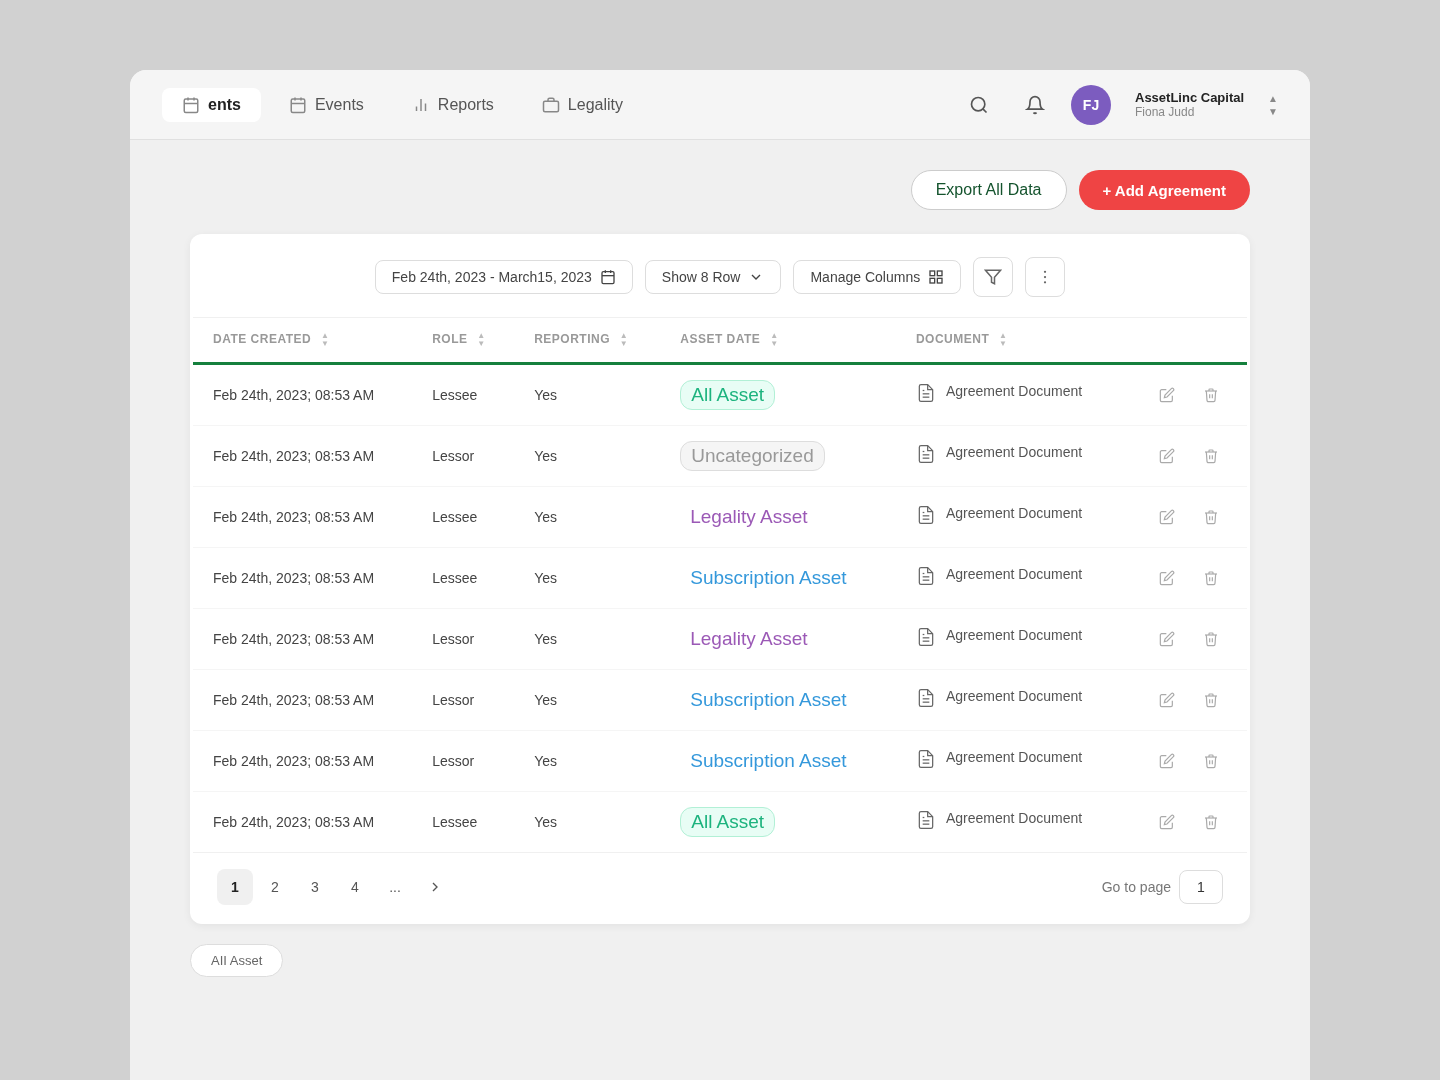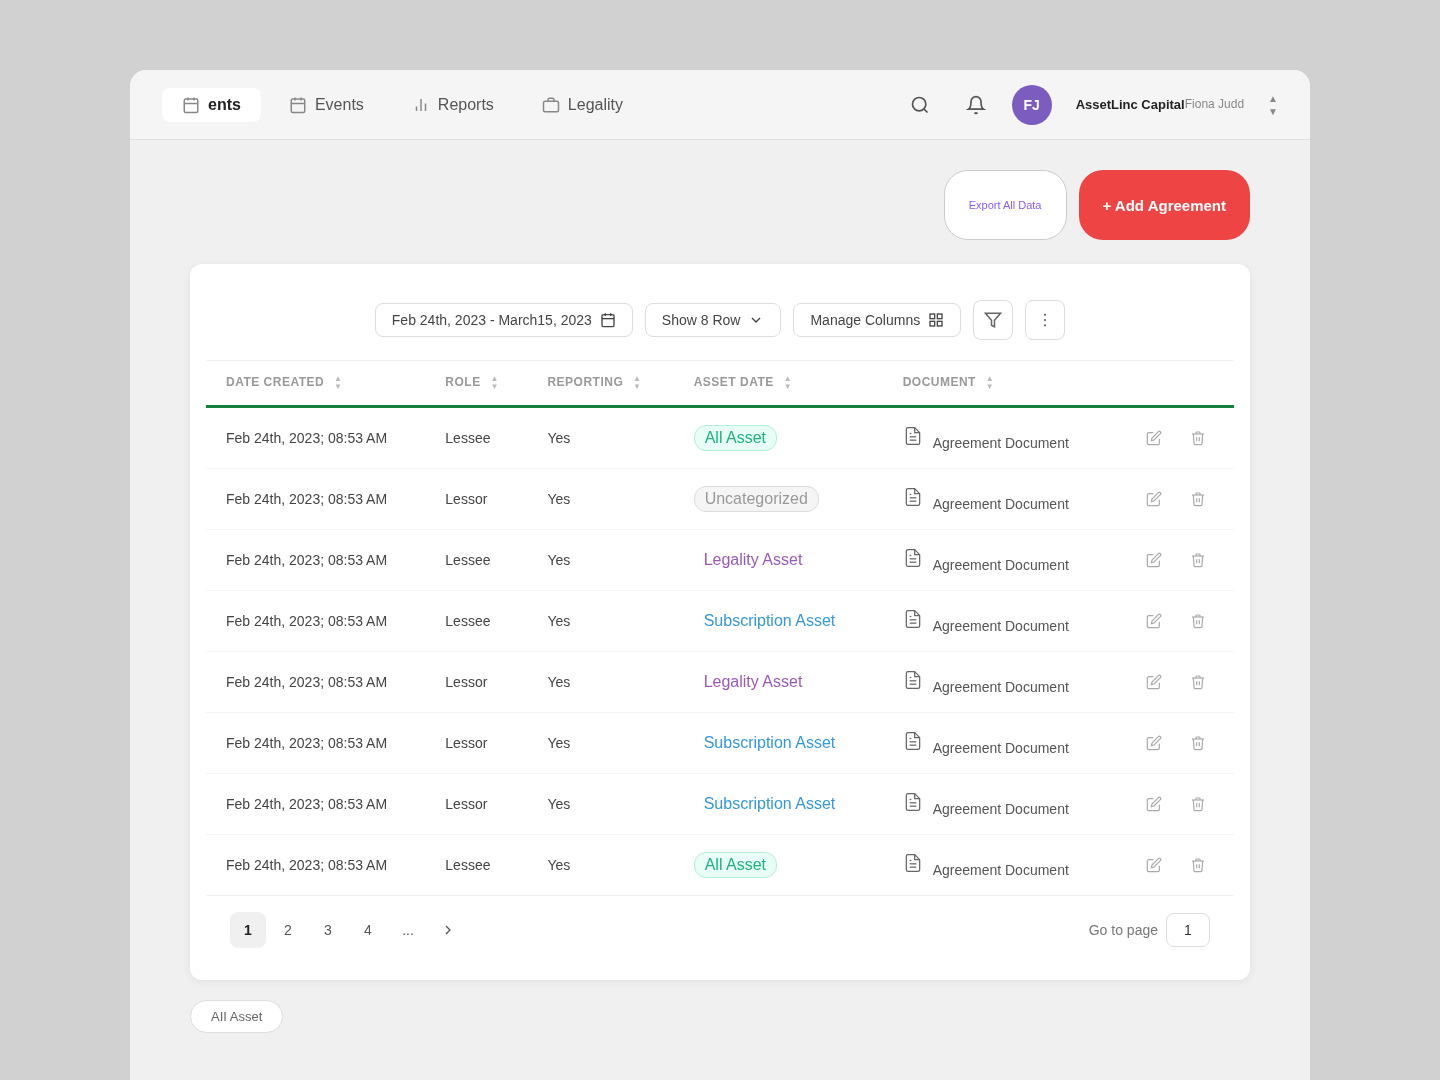--- a/index.html
+++ b/index.html
@@ -74,21 +74,21 @@
       background: #7c5cbf;
       display: flex;
       align-items: center;
       justify-content: center;
       color: white;
       font-size: 14px;
       font-weight: 600;
     }
     .user-info {
       display: flex;
-      flex-direction: row;
+      flex-direction: column;
       margin-left: 8px;
     }
     .user-company {
       font-size: 13px;
       font-weight: 700;
       color: #222;
     }
     .user-name {
       font-size: 12px;
       color: #888;
@@ -106,44 +106,44 @@
       padding: 30px 60px;
     }
     
     .action-bar {
       display: flex;
       justify-content: flex-end;
       gap: 12px;
       margin-bottom: 24px;
     }
     .btn-export {
-      padding: 28px 24px;
+      padding: 10px 24px;
       border: 1.5px solid #ccc;
       border-radius: 24px;
       background: white;
-      font-size: 11px;
+      font-size: 16px;
       font-weight: 500;
       cursor: pointer;
-      color: #8b5cf6;
+      color: #14532d;
     }
     .btn-add {
       padding: 10px 24px;
       border: none;
       border-radius: 24px;
       background: #ef4444;
       font-size: 15px;
       font-weight: 600;
       cursor: pointer;
       color: white;
     }
     
     .table-card {
       background: white;
       border-radius: 12px;
-      padding: 16px;
+      padding: 3px;
       box-shadow: 0 2px 8px rgba(0,0,0,0.06);
     }
     
     .filter-bar {
       display: flex;
       align-items: center;
       justify-content: center;
       gap: 12px;
       padding: 20px 24px;
       border-bottom: 1px solid #f0f0f0;
@@ -204,36 +204,36 @@
       color: #444;
       border-bottom: 1px solid #f5f5f5;
       vertical-align: middle;
       margin-top: 6px;
     }
     .data-table tr:last-child td { border-bottom: none; }
     .badge {
       display: inline-block;
       padding: 3px 10px;
       border-radius: 12px;
-      font-size: 16px;
+      font-size: 19px;
       font-weight: 500;
     }
     .badge-allasset {
       background: #e8fdf5;
       color: #1db37e;
       border: 1px solid #b2f0d6;
     }
     .badge-uncategorized {
       background: #f5f5f5;
       color: #999;
       border: 1px solid #ddd;
     }
     .doc-cell {
       display: flex;
-      align-items: flex-end;
+      align-items: flex-start;
       gap: 10px;
       color: #555;
     }
     .doc-icon {
       color: #666;
       font-size: 18px;
     }
     .action-icons {
       display: flex;
       align-items: center;

